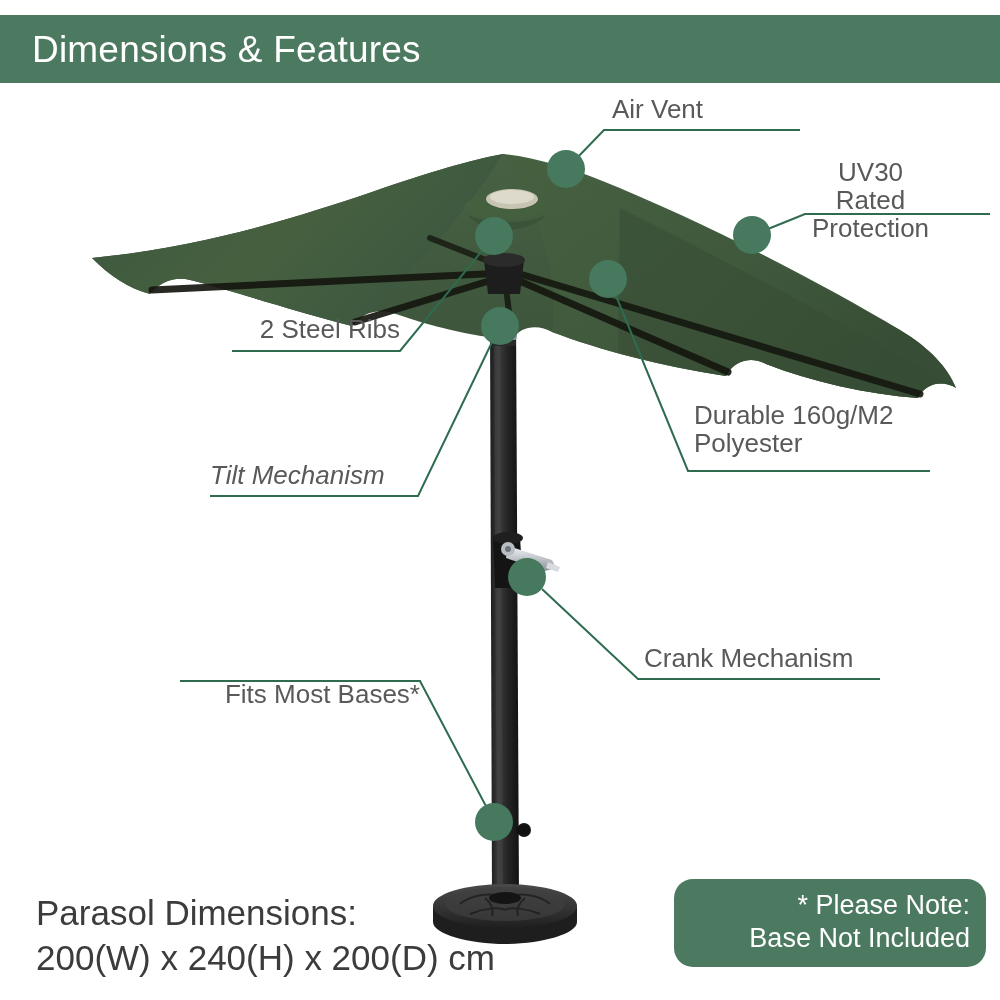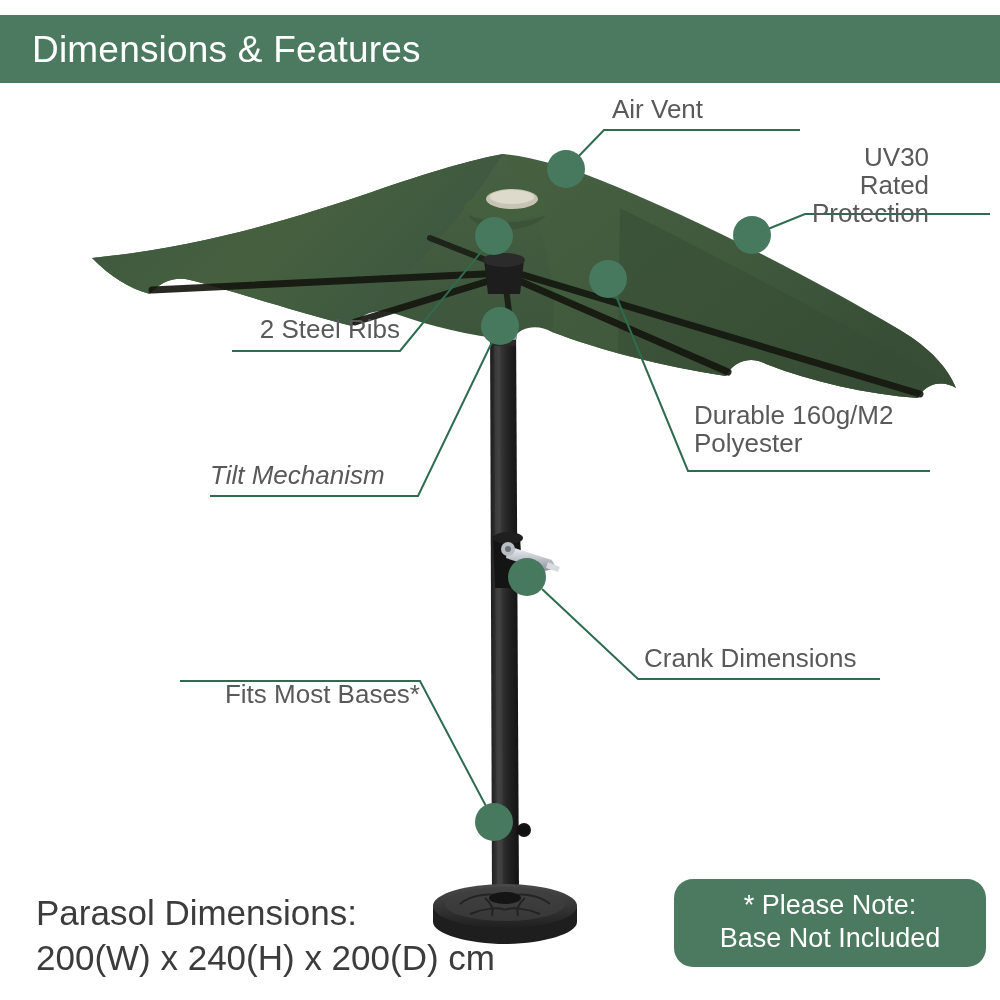--- a/index.html
+++ b/index.html
@@ -79,21 +79,21 @@
     right: 14px;
     top: 879px;
     width: 312px;
     padding: 10px 16px 12px 16px;
     box-sizing: border-box;
     background: #4c7a60;
     border-radius: 19px;
     color: #ffffff;
     font-size: 27px;
     line-height: 1.22;
-    text-align: center;
+    text-align: right;
     white-space: pre-line;
   }
 </style>
 </head>
 <body>
 
 <div id="page">
 
   <div id="header-banner">
     <div id="header-title">Dimensions &amp; Features</div>
@@ -246,25 +246,25 @@
         <circle cx="527" cy="509" r="19" fill="#46795d"></circle>
         <polyline points="232,283 400,283 486,178" fill="none" stroke="#2e6b4f" stroke-width="2"></polyline>
         <circle cx="494" cy="168" r="19" fill="#46795d"></circle>
         <polyline points="210,428 418,428 494,270" fill="none" stroke="#2e6b4f" stroke-width="2"></polyline>
         <circle cx="500" cy="258" r="19" fill="#46795d"></circle>
         <polyline points="180,613 420,613 488,742" fill="none" stroke="#2e6b4f" stroke-width="2"></polyline>
         <circle cx="494" cy="754" r="19" fill="#46795d"></circle>
       </svg>
 
     <div class="callout-label to-right" style="top: 27px; left: 612px; text-align: left;">Air Vent</div>
-    <div class="callout-label to-right" style="top: 75px; left: 812px; text-align: right;">UV30 Rated
+    <div class="callout-label to-right" style="top: 90px; left: 812px; text-align: center;">UV30 Rated
 Protection</div>
     <div class="callout-label to-right" style="top: 333px; left: 694px; text-align: left;">Durable 160g/M2
 Polyester</div>
-    <div class="callout-label to-right" style="top: 576px; left: 644px; text-align: left;">Crank Dimensions</div>
+    <div class="callout-label to-right" style="top: 576px; left: 644px; text-align: left;">Crank Mechanism</div>
     <div class="callout-label to-left" style="top: 247px; left: 232px; width: 168px; text-align: right;">2 Steel Ribs</div>
     <div class="callout-label to-left" style="top: 393px; left: 210px; width: 208px; text-align: left; font-style: italic;">Tilt Mechanism</div>
     <div class="callout-label to-left" style="top: 612px; left: 180px; width: 240px; text-align: right;">Fits Most Bases*</div>
   </div>
 
   <div id="dimensions-block">Parasol Dimensions:
 200(W) x 240(H) x 200(D) cm</div>
 
   <div id="note-box">* Please Note:
 Base Not Included</div>

